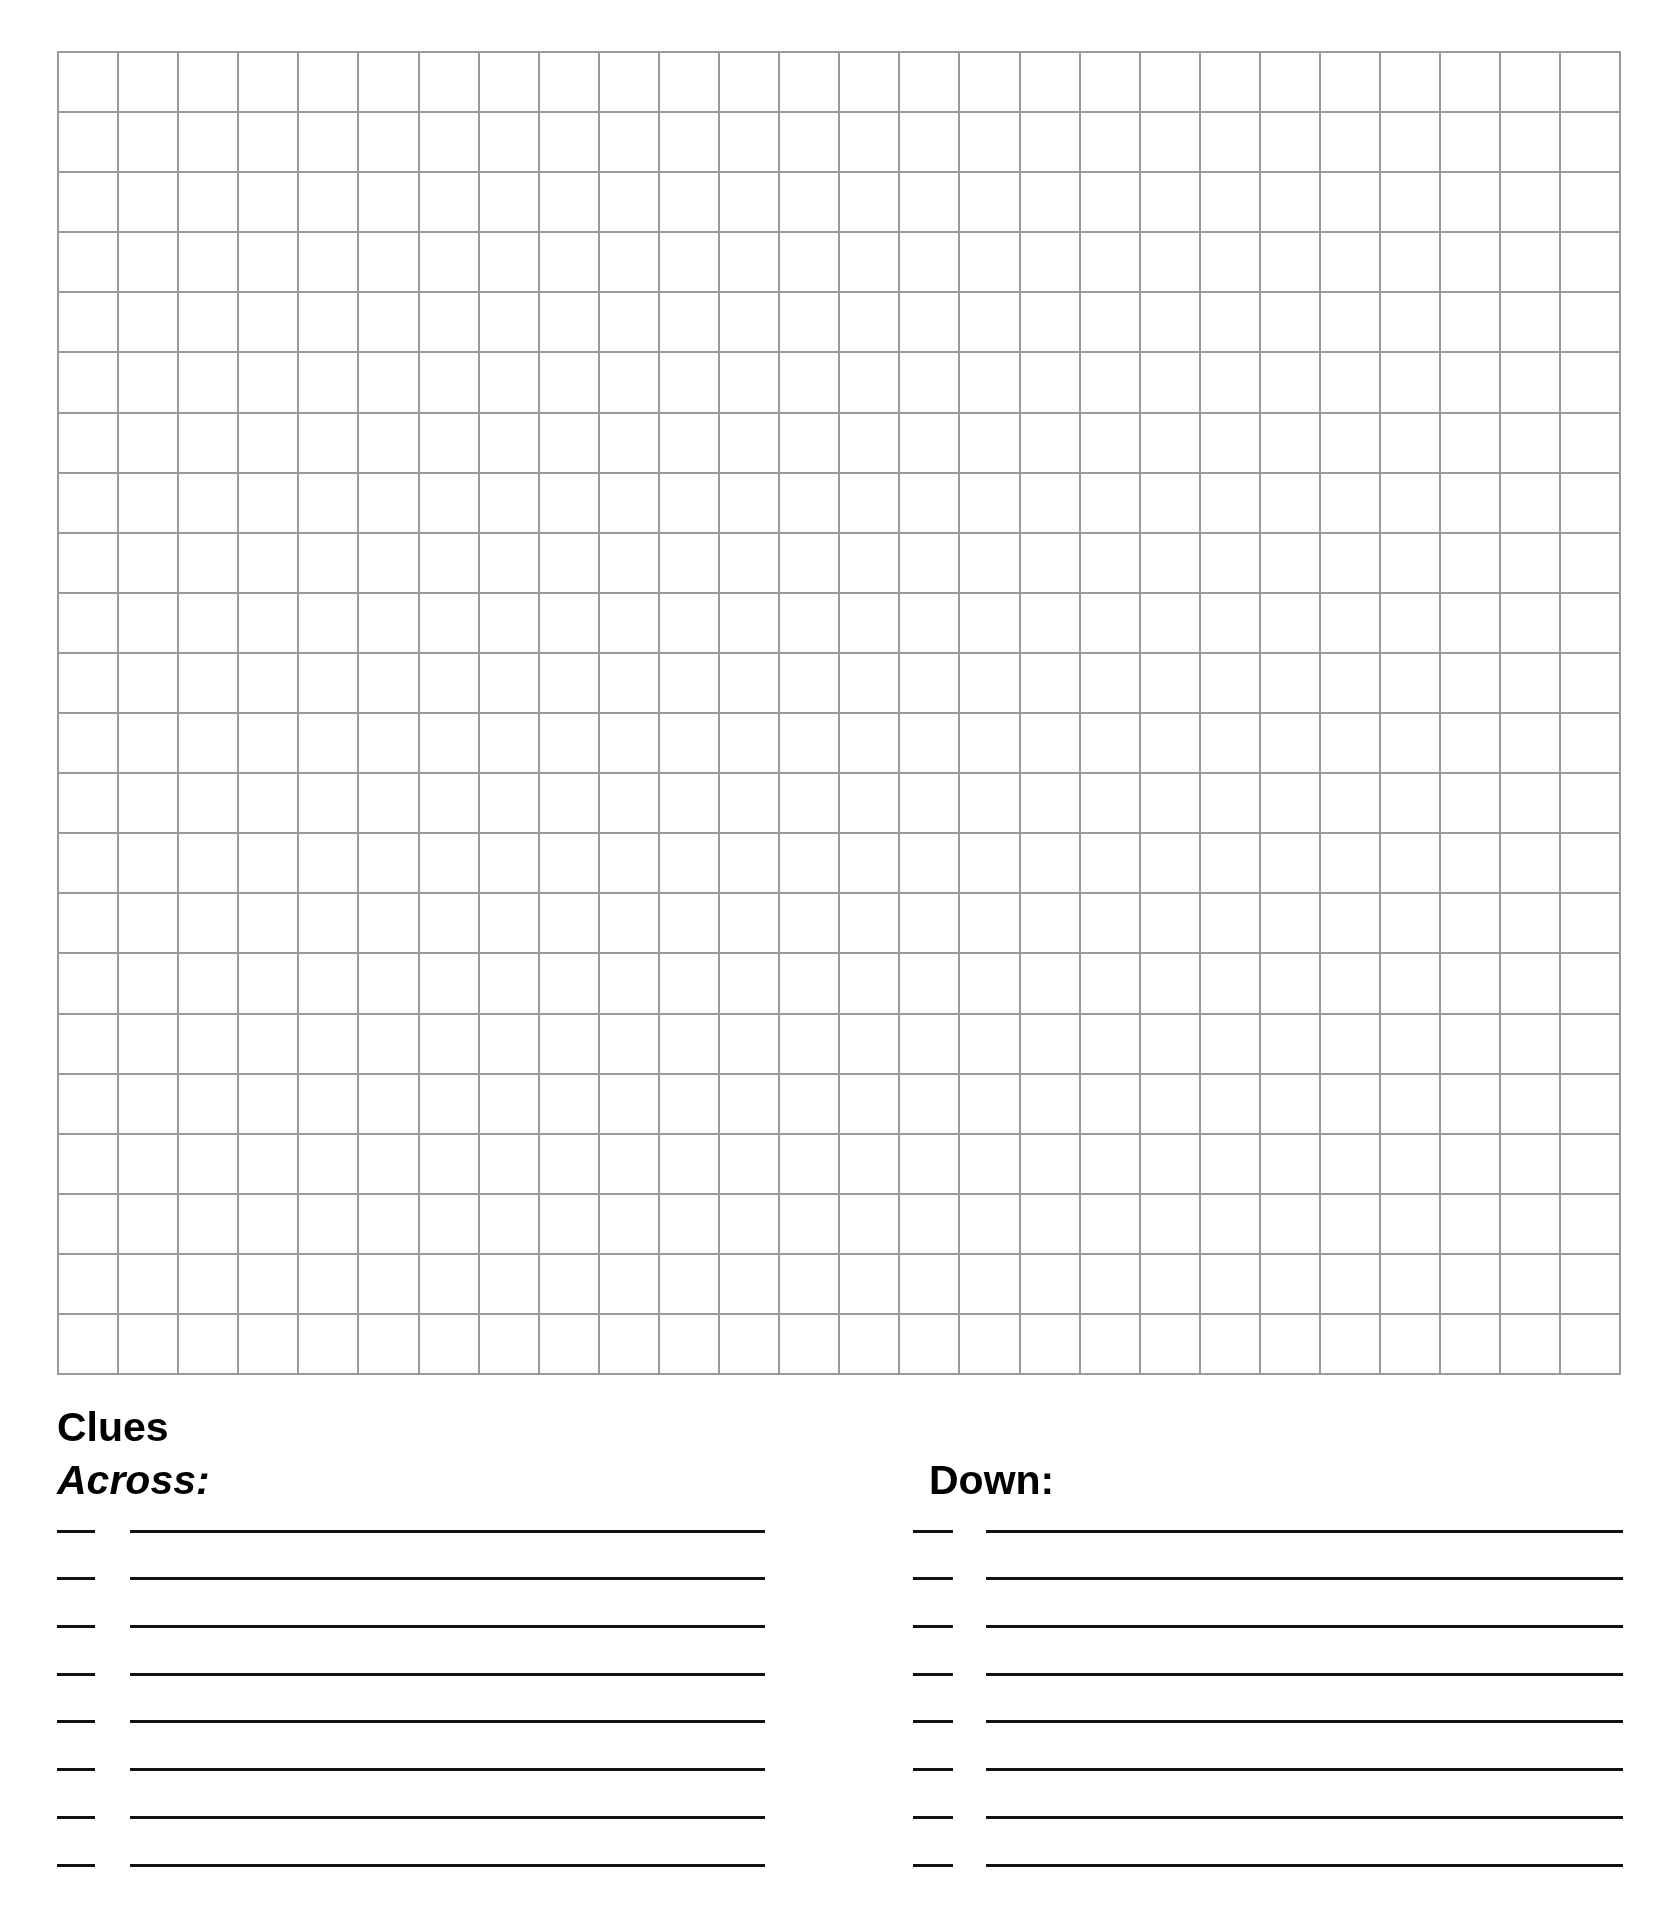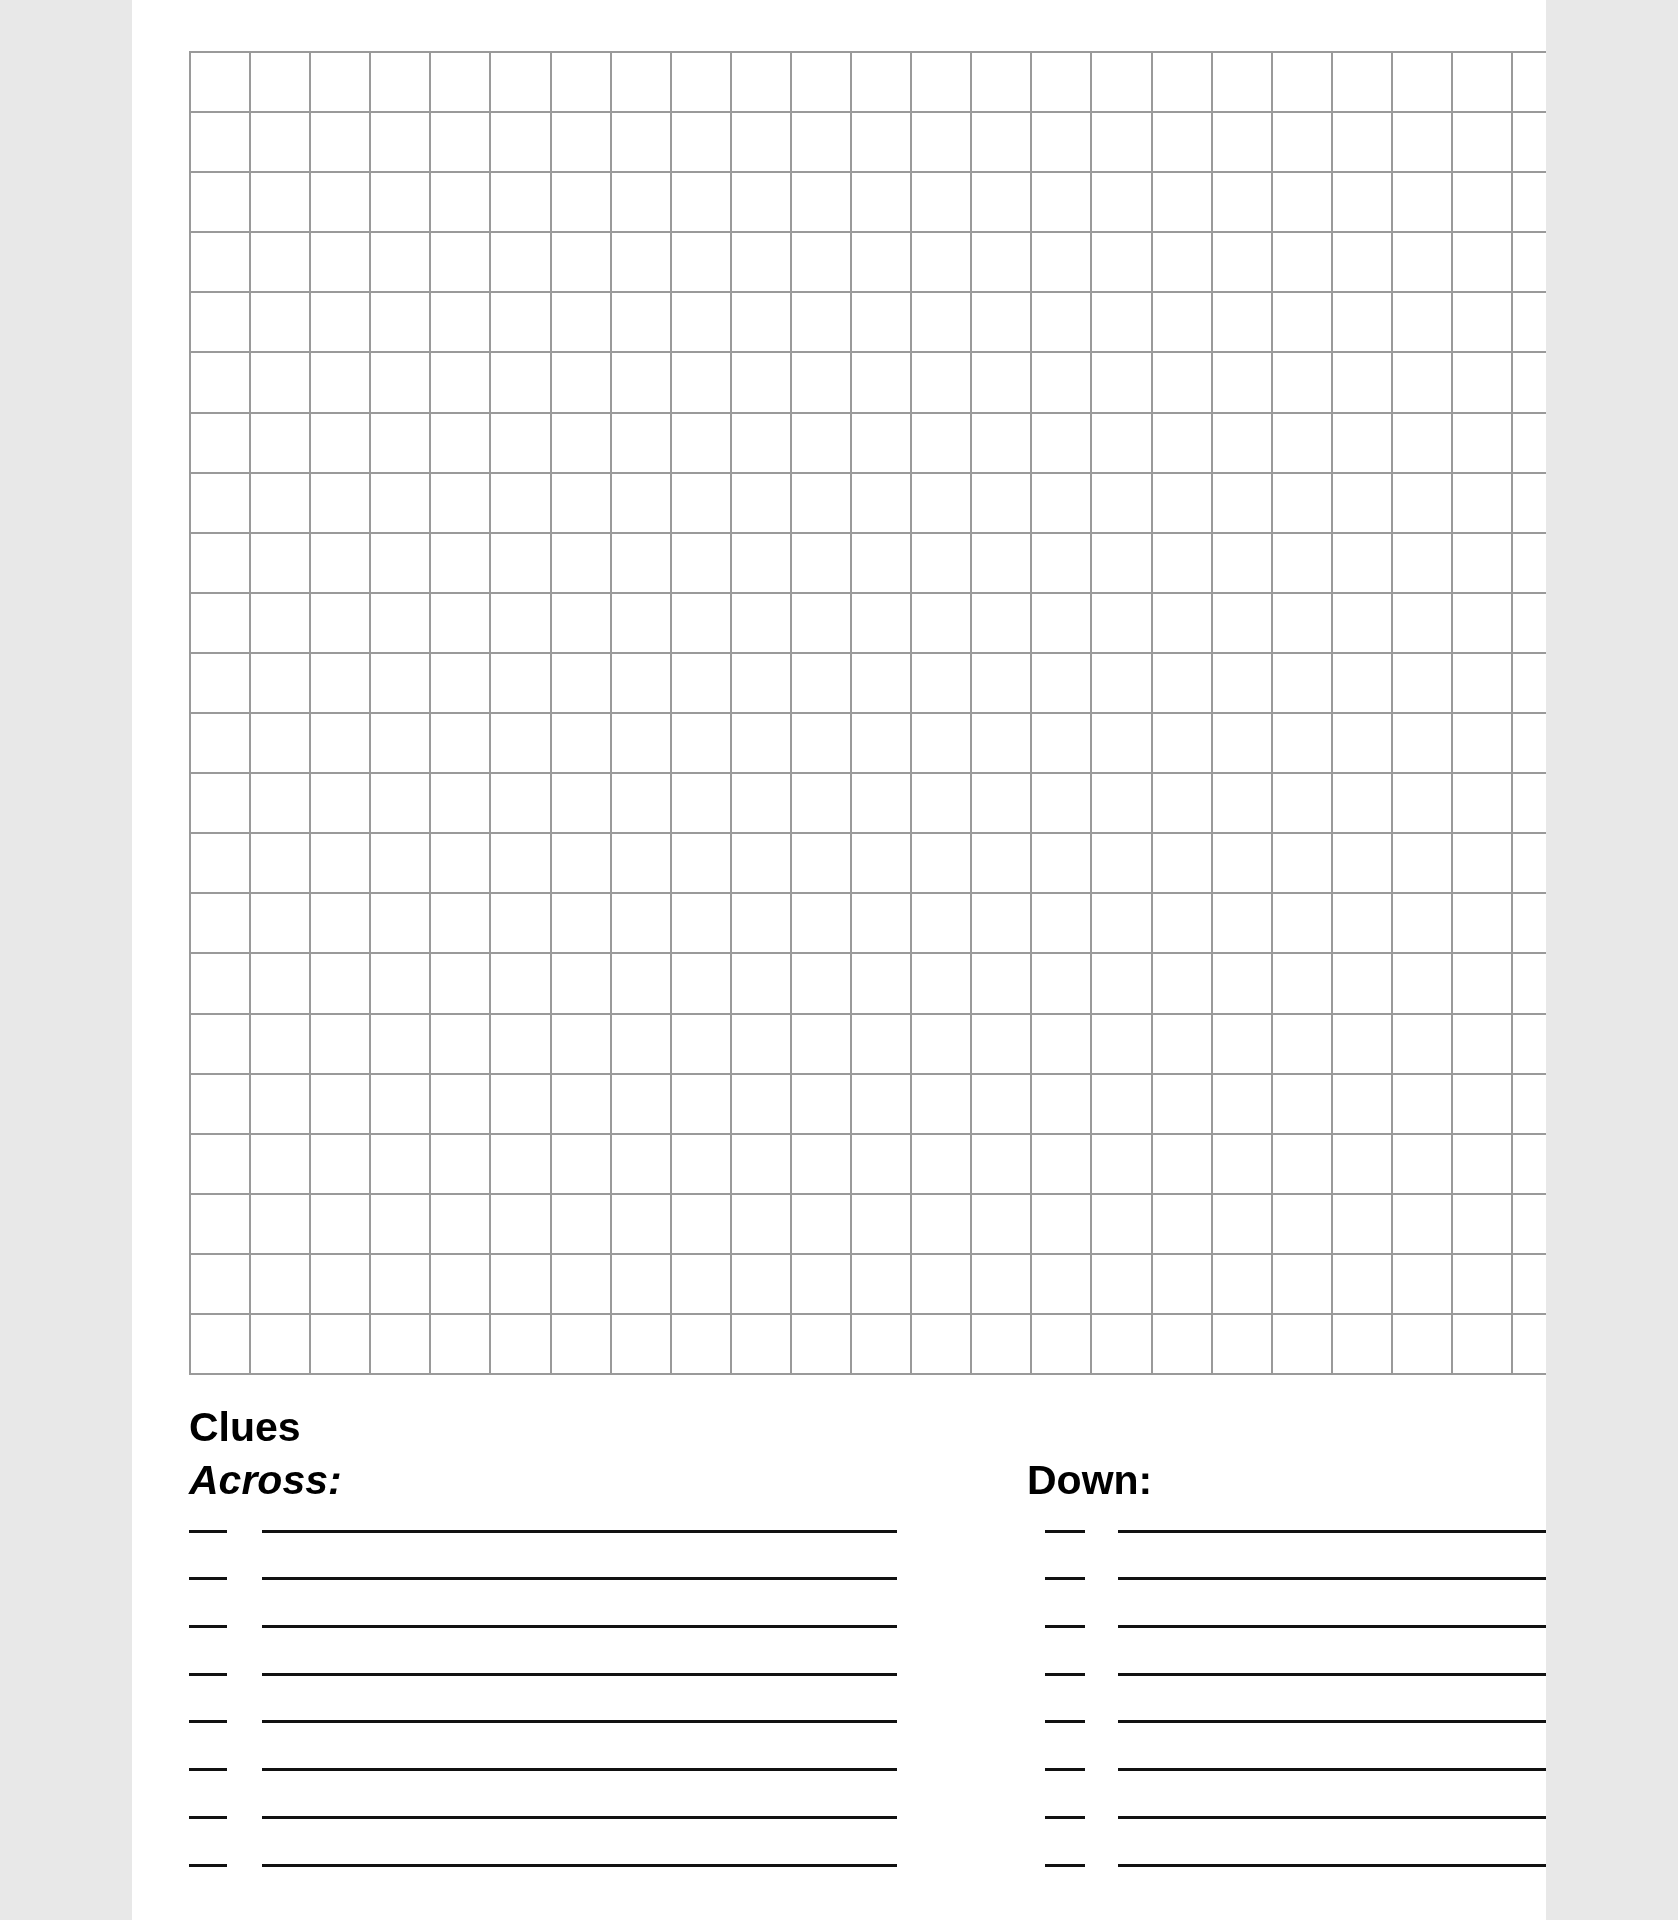--- a/index.html
+++ b/index.html
@@ -6,21 +6,21 @@
     --grid-line: #9a9a9a;
     --clue-line: #111111;
     --text: #000000;
     --background: #ffffff;
     --cell: 60.1px;
   }
   * { box-sizing: border-box; }
   html, body { margin: 0; padding: 0; background: #e8e8e8; }
   .page {
     position: relative;
-    width: 1414px;
+    width: 1678px;
     height: 1920px;
     margin: 0 auto;
     background: var(--background);
     font-family: "Liberation Sans", sans-serif;
     color: var(--text);
     overflow: hidden;
   }
   
   .grid {
     position: absolute;
@@ -49,21 +49,21 @@
   }
   .section-label {
     position: absolute;
     top: 1460px;
     font-size: 41px;
     font-weight: bold;
     line-height: 1;
     white-space: nowrap;
   }
   .across-label { left: 57px; font-style: italic; }
-  .down-label  { left: 895px; }
+  .down-label  { left: 929px; }
 
   .clue-col {
     position: absolute;
     top: 1485px;
     display: flex;
     flex-direction: column;
   }
   .across-col { left: 57px;  width: 708px; }
   .down-col   { left: 913px; width: 710px; }
 

